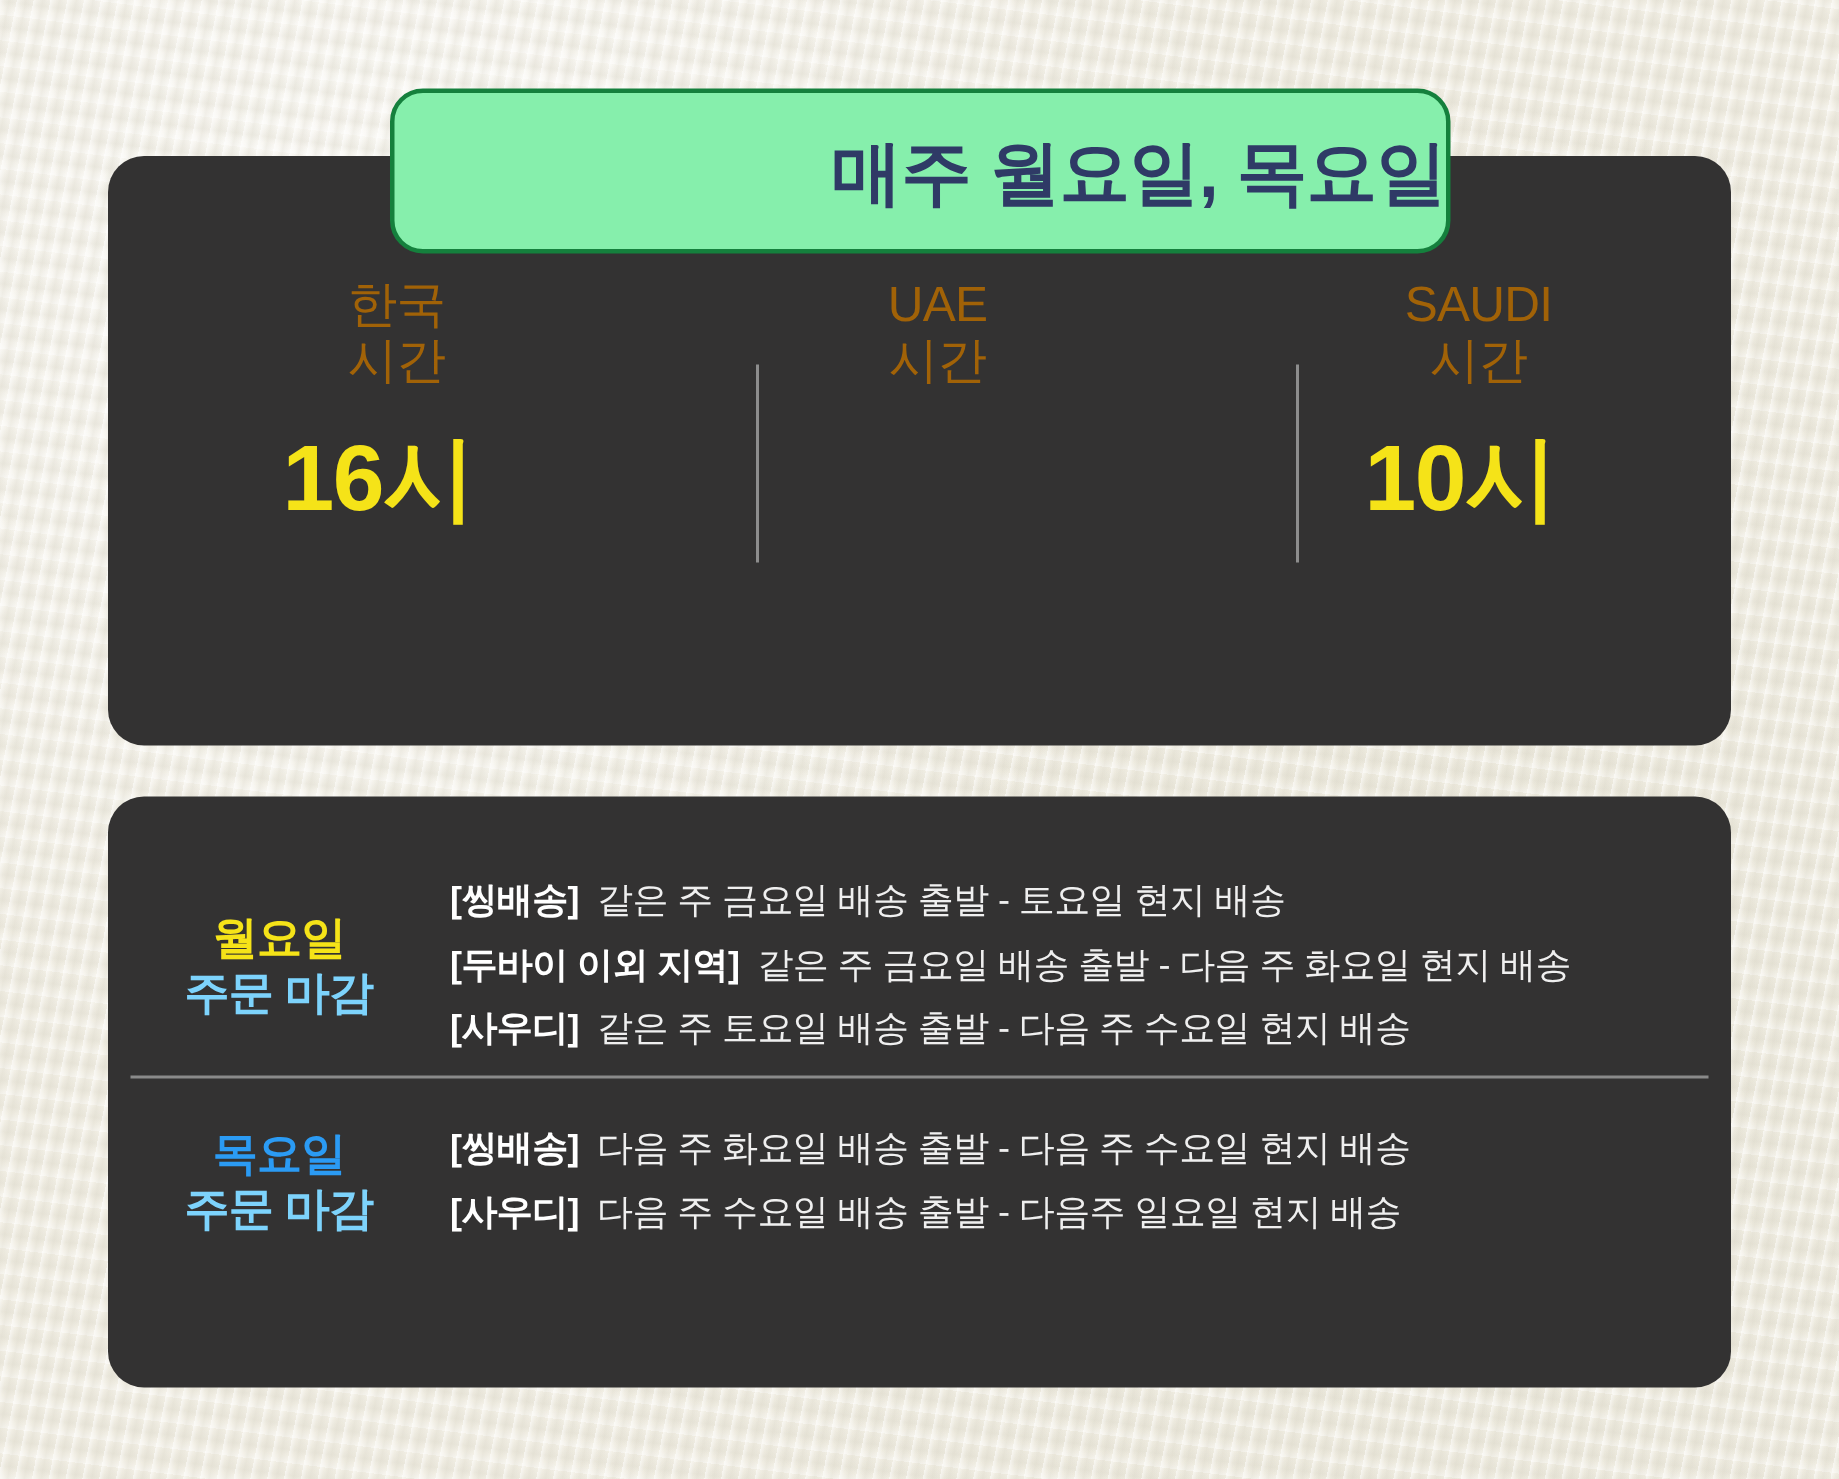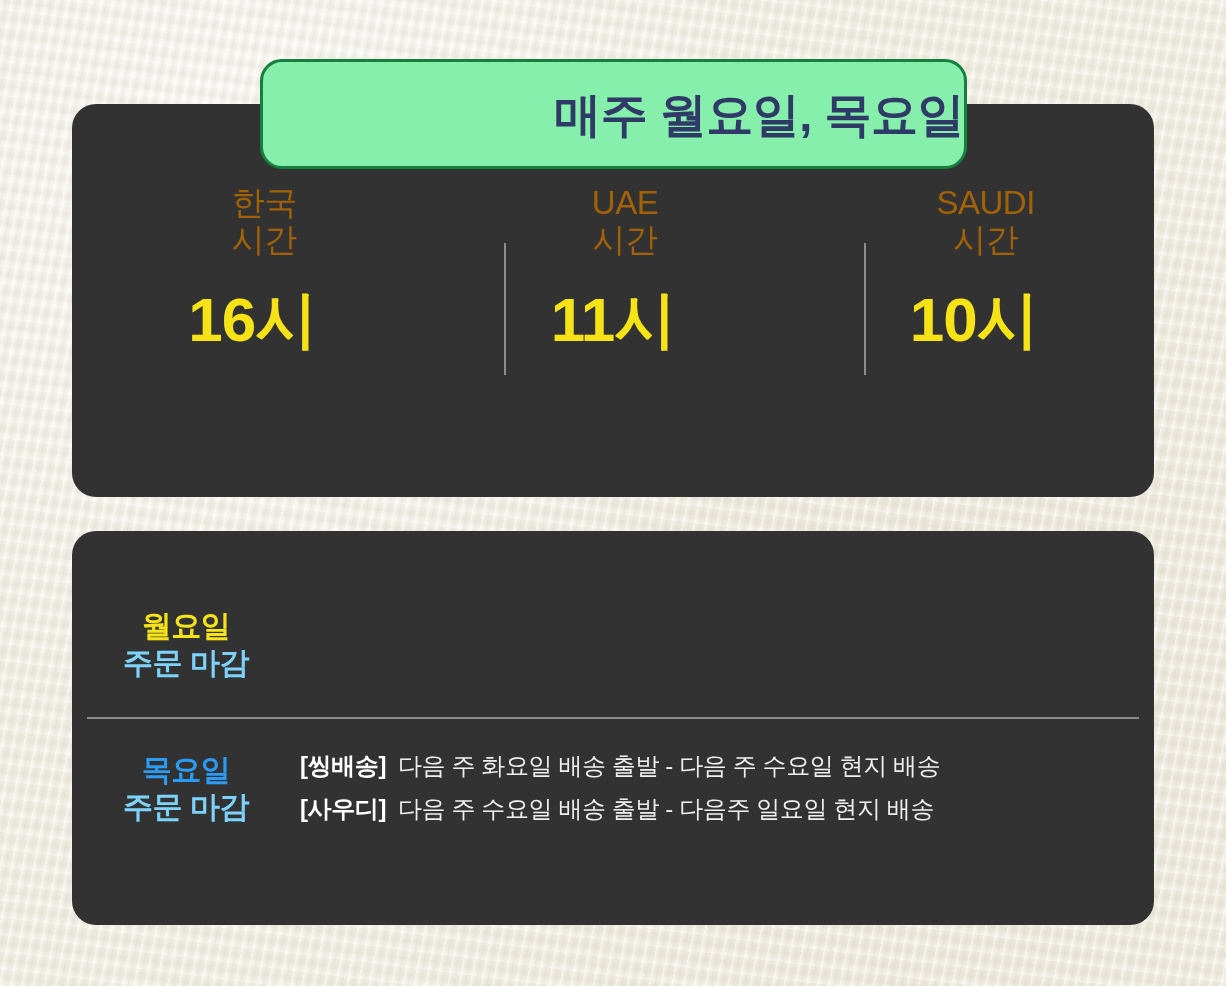--- a/index.html
+++ b/index.html
@@ -207,40 +207,50 @@
 
     <div class="time-col">
       <div class="time-region">한국
 시간</div>
       <div class="time-value">16시</div>
     </div>
 
     <div class="time-col">
       <div class="time-region">UAE
 시간</div>
-      <div class="time-value">11시</div>
     </div>
 
     <div class="time-col">
       <div class="time-region">SAUDI
 시간</div>
       <div class="time-value">10시</div>
     </div>
 
     <div class="col-divider d1"></div>
     <div class="col-divider d2"></div>
   </div>
 
   <div class="schedule-card">
 
     <div class="schedule-row row-mon">
       <div class="day-label">
         <span class="day-name mon">월요일</span>
         <span class="day-sub">주문 마감</span>
       </div>
+      <div class="lines">
+        <div class="line">
+          <span class="tag">[씽배송]</span><span class="desc">같은 주 금요일 배송 출발 - 토요일 현지 배송</span>
+        </div>
+        <div class="line">
+          <span class="tag">[두바이 이외 지역]</span><span class="desc">같은 주 금요일 배송 출발 - 다음 주 화요일 현지 배송</span>
+        </div>
+        <div class="line">
+          <span class="tag">[사우디]</span><span class="desc">같은 주 토요일 배송 출발 - 다음 주 수요일 현지 배송</span>
+        </div>
+      </div>
     </div>
 
     <div class="row-divider"></div>
 
     <div class="schedule-row row-thu">
       <div class="day-label">
         <span class="day-name thu">목요일</span>
         <span class="day-sub">주문 마감</span>
       </div>
       <div class="lines">

